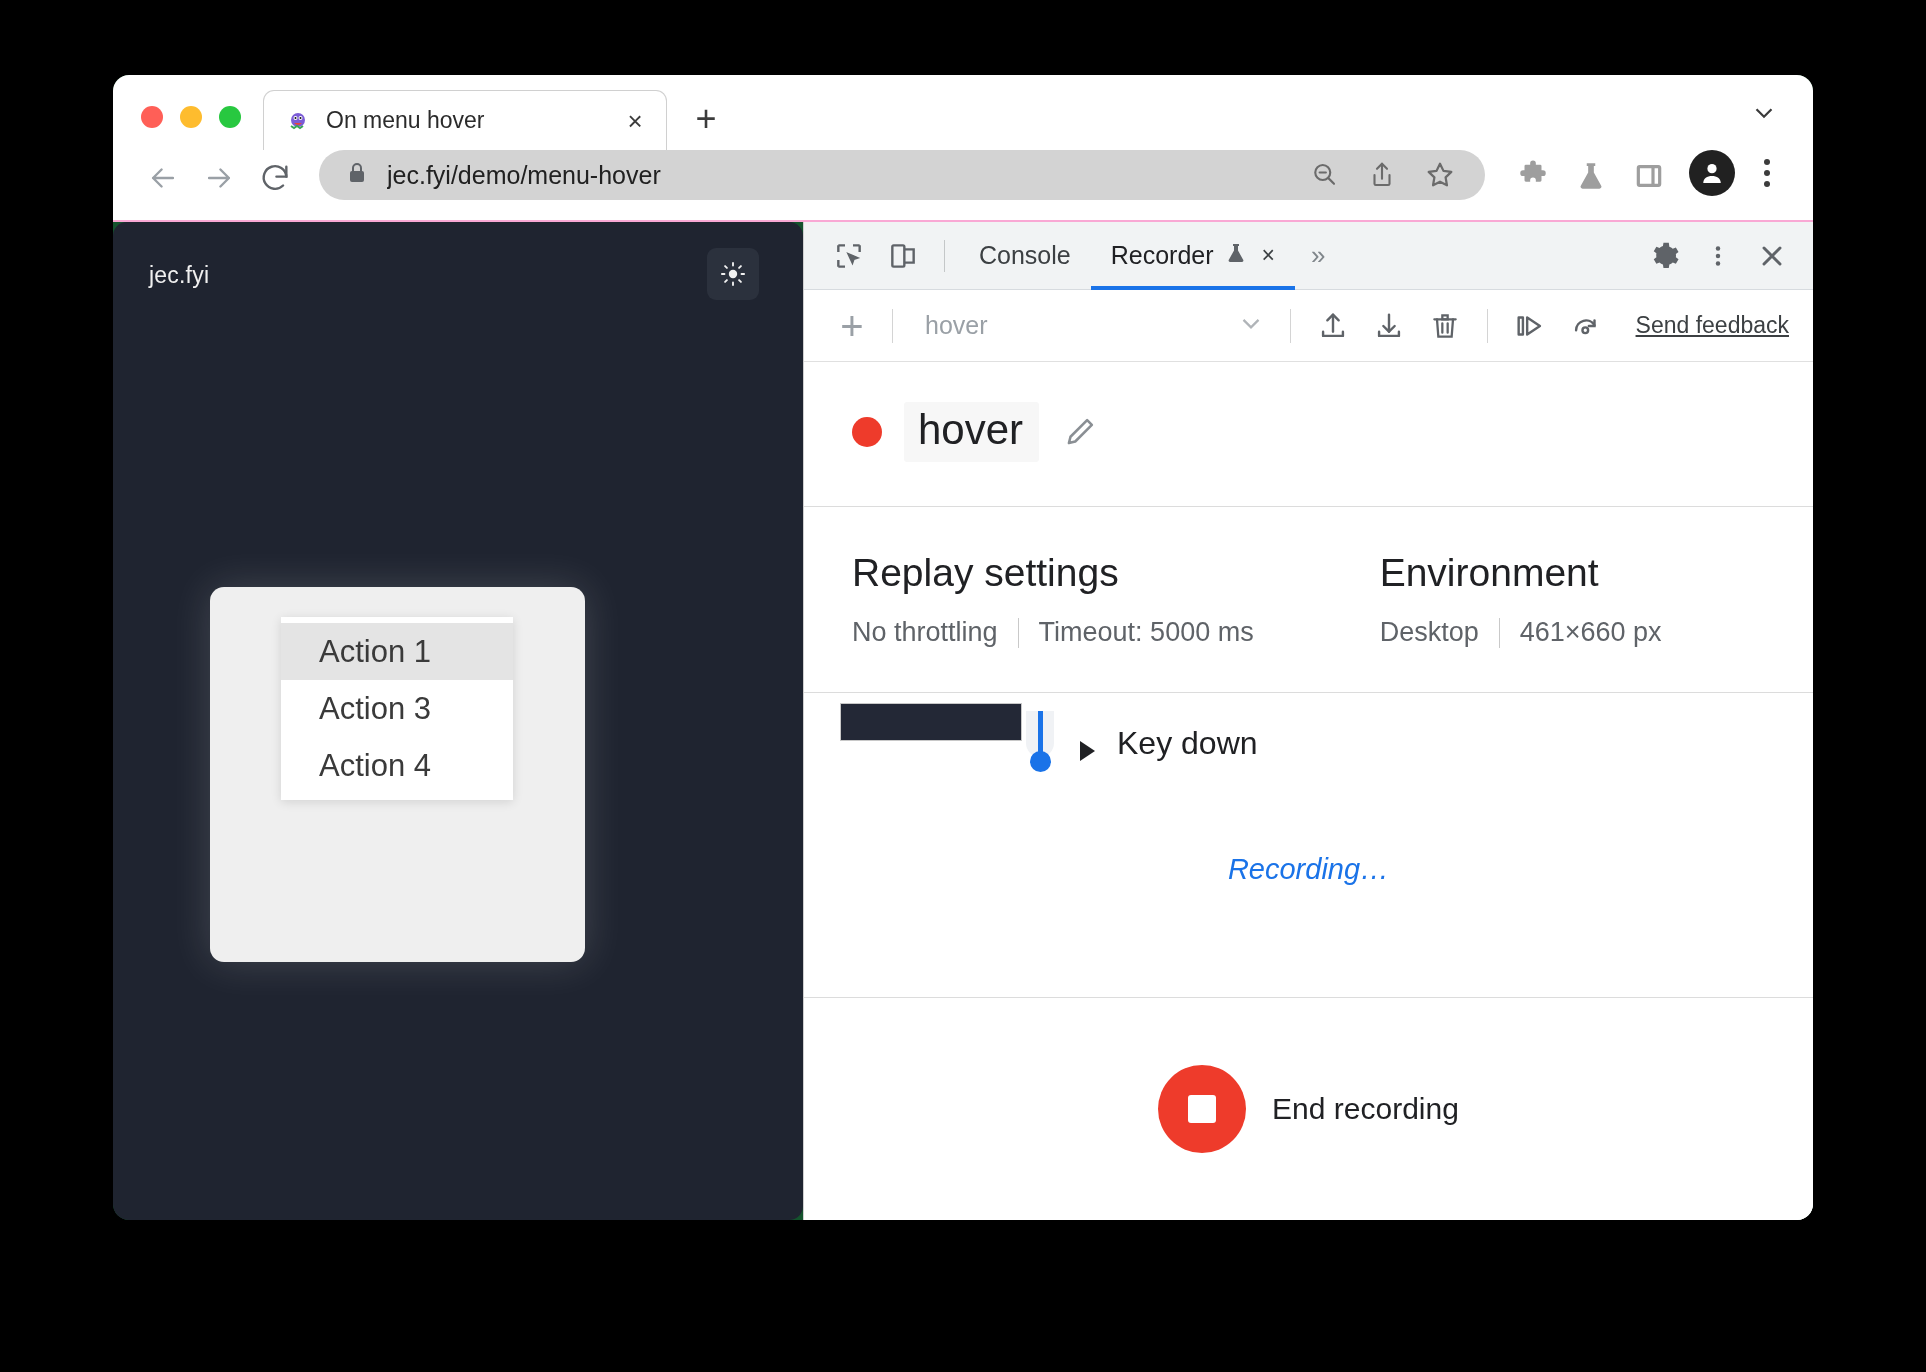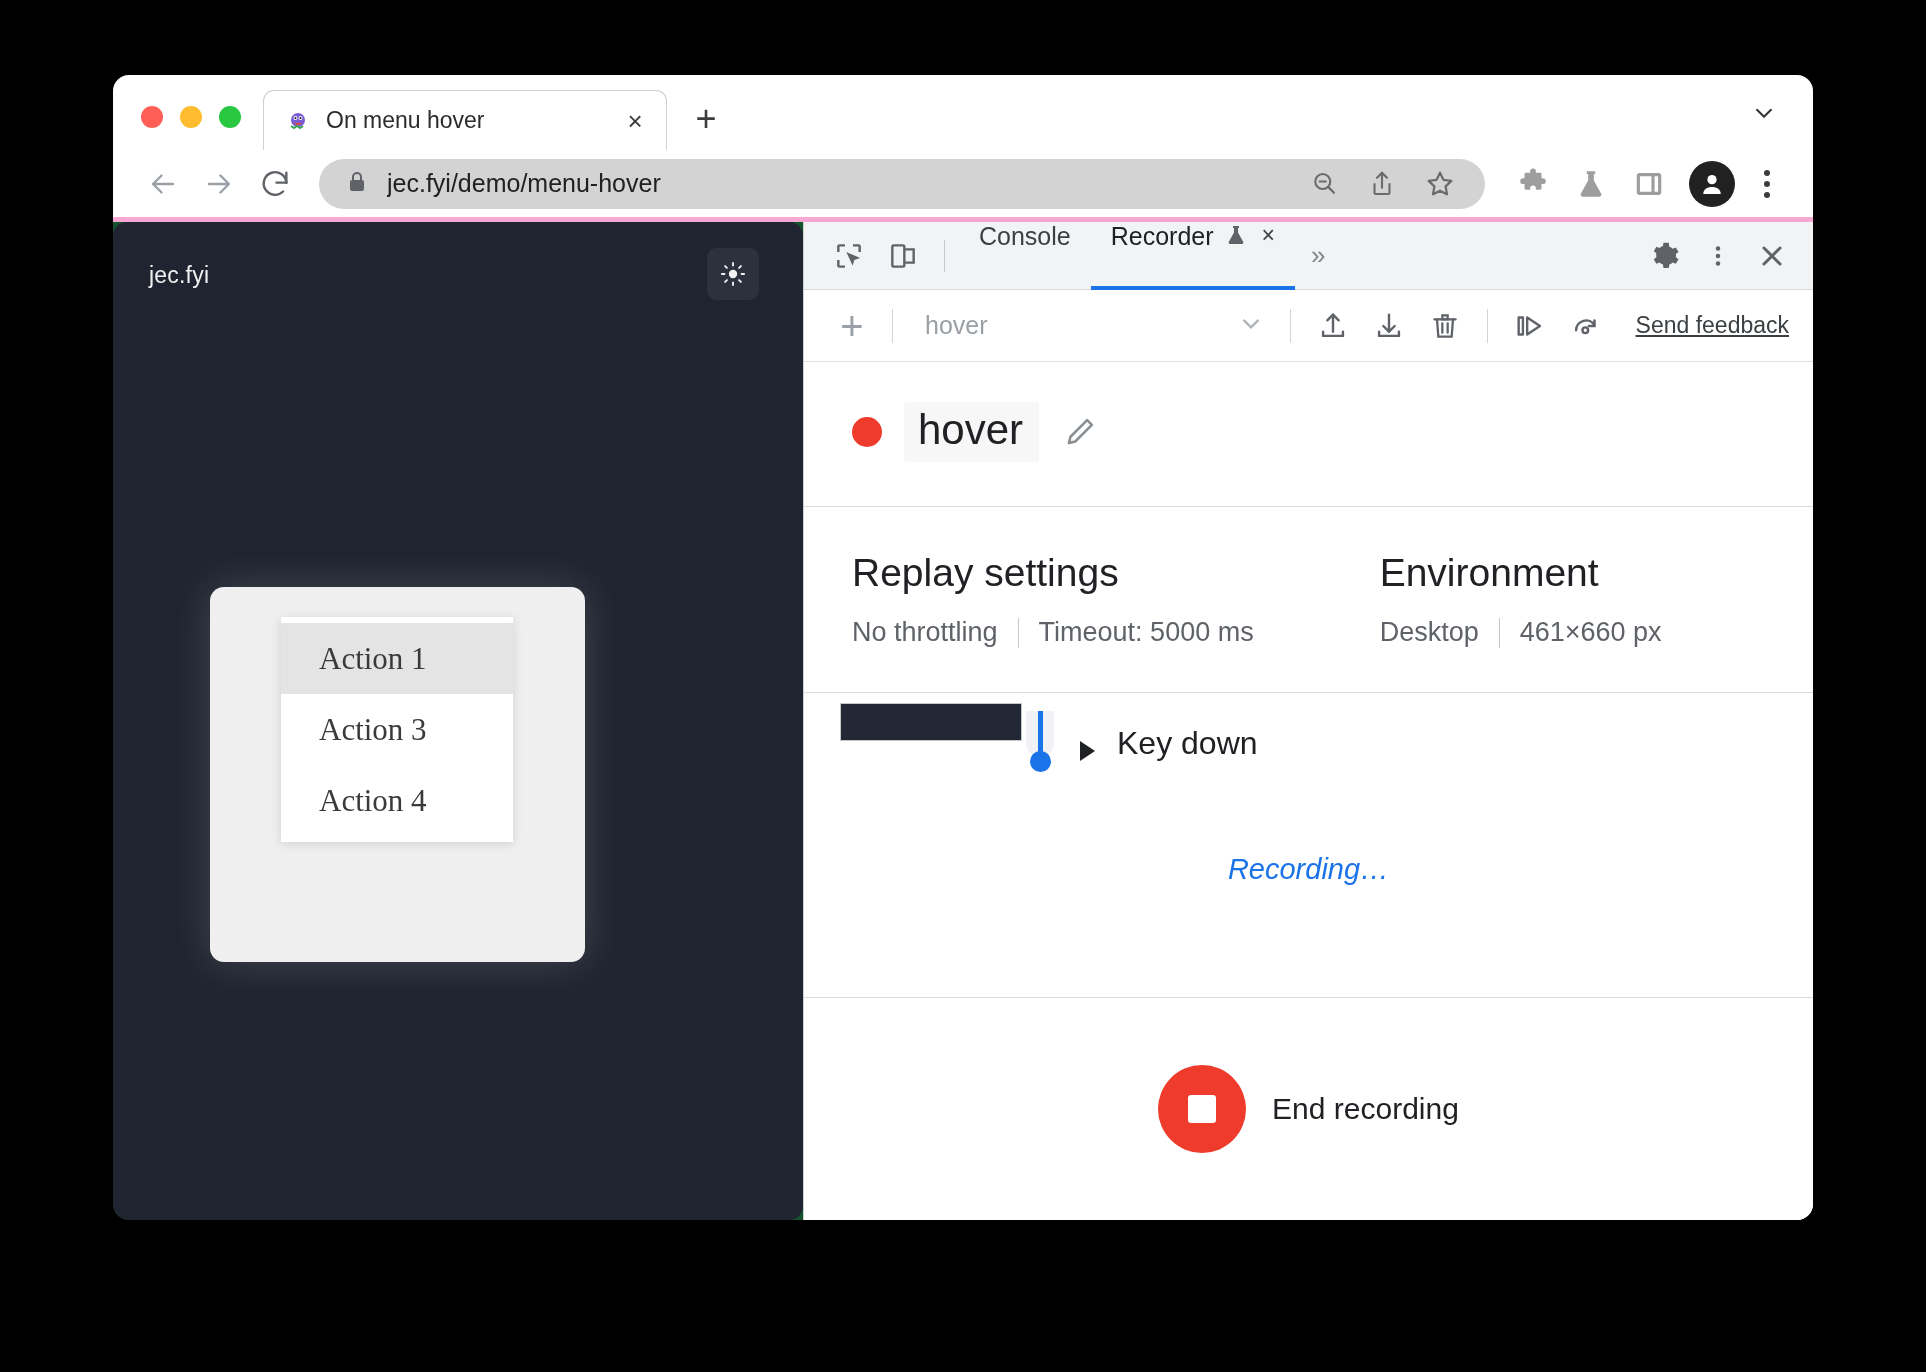--- a/index.html
+++ b/index.html
@@ -78,24 +78,24 @@
   .tabstrip-spacer { flex: 1; }
   .tabstrip-chevron {
     margin: 0 34px 18px 0;
     color: #3c3c3c;
   }
 
   
   .navbar {
     height: 72px;
     background: #ffffff;
-    display: flex; align-items: center;
+    display: flex; 
     padding: 0 24px 0 22px;
     gap: 0;
-    border-bottom: 5px solid #f9a8d4;
+    border-bottom: 2px solid #f9a8d4;
   }
   .nav-btn {
     width: 56px; height: 56px;
     display: flex; align-items: center; justify-content: center;
     color: #9aa0a6;
     flex: 0 0 auto;
   }
   .nav-btn.dark { color: #5f6368; }
   .omnibox {
     flex: 1;
@@ -181,26 +181,25 @@
   }
   .dropdown {
     position: absolute;
     left: 71px; top: 30px;
     width: 232px;
     background: #ffffff;
     box-shadow: 0 2px 10px rgba(0,0,0,.12);
     padding: 6px 0;
   }
   .dropdown-item {
-    height: 71px;
+    height: 57px;
     display: flex; align-items: center;
     padding-left: 38px;
     font-size: 31px;
     color: #3a3a3a;
-    font-family: Liberation Serif, serif;
   }
   .dropdown-item.hovered { background: #e4e4e4; }
 
   
   .devtools {
     flex: 1;
     background: #ffffff;
     display: flex; flex-direction: column;
     border-left: 1px solid #cfcfcf;
     min-width: 0;
@@ -217,21 +216,21 @@
     width: 54px; height: 54px;
     display: flex; align-items: center; justify-content: center;
     color: #5f6368; flex: 0 0 auto;
   }
   .dt-sep {
     width: 1px; height: 32px; background: #c4c7c8;
     margin: 0 14px; flex: 0 0 auto;
   }
   .dt-tab {
     height: 68px;
-    display: flex; gap: 10px;
+    display: flex; align-items: center; gap: 10px;
     padding: 0 20px;
     font-size: 25px; color: #3c4043;
     white-space: nowrap; flex: 0 0 auto;
   }
   .dt-tab.active {
     box-shadow: inset 0 -4px 0 #1a73e8;
     color: #202124;
   }
   .dt-tab .tab-x { font-size: 23px; color: #3c4043; margin-left: 4px;}
   .dt-overflow {

